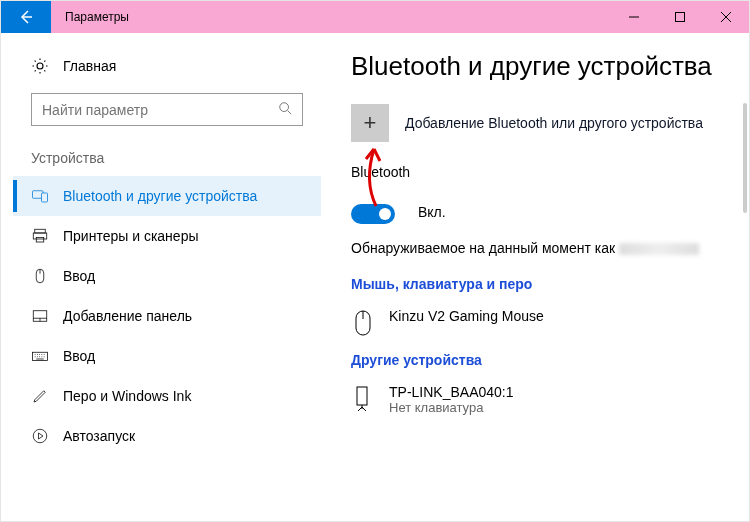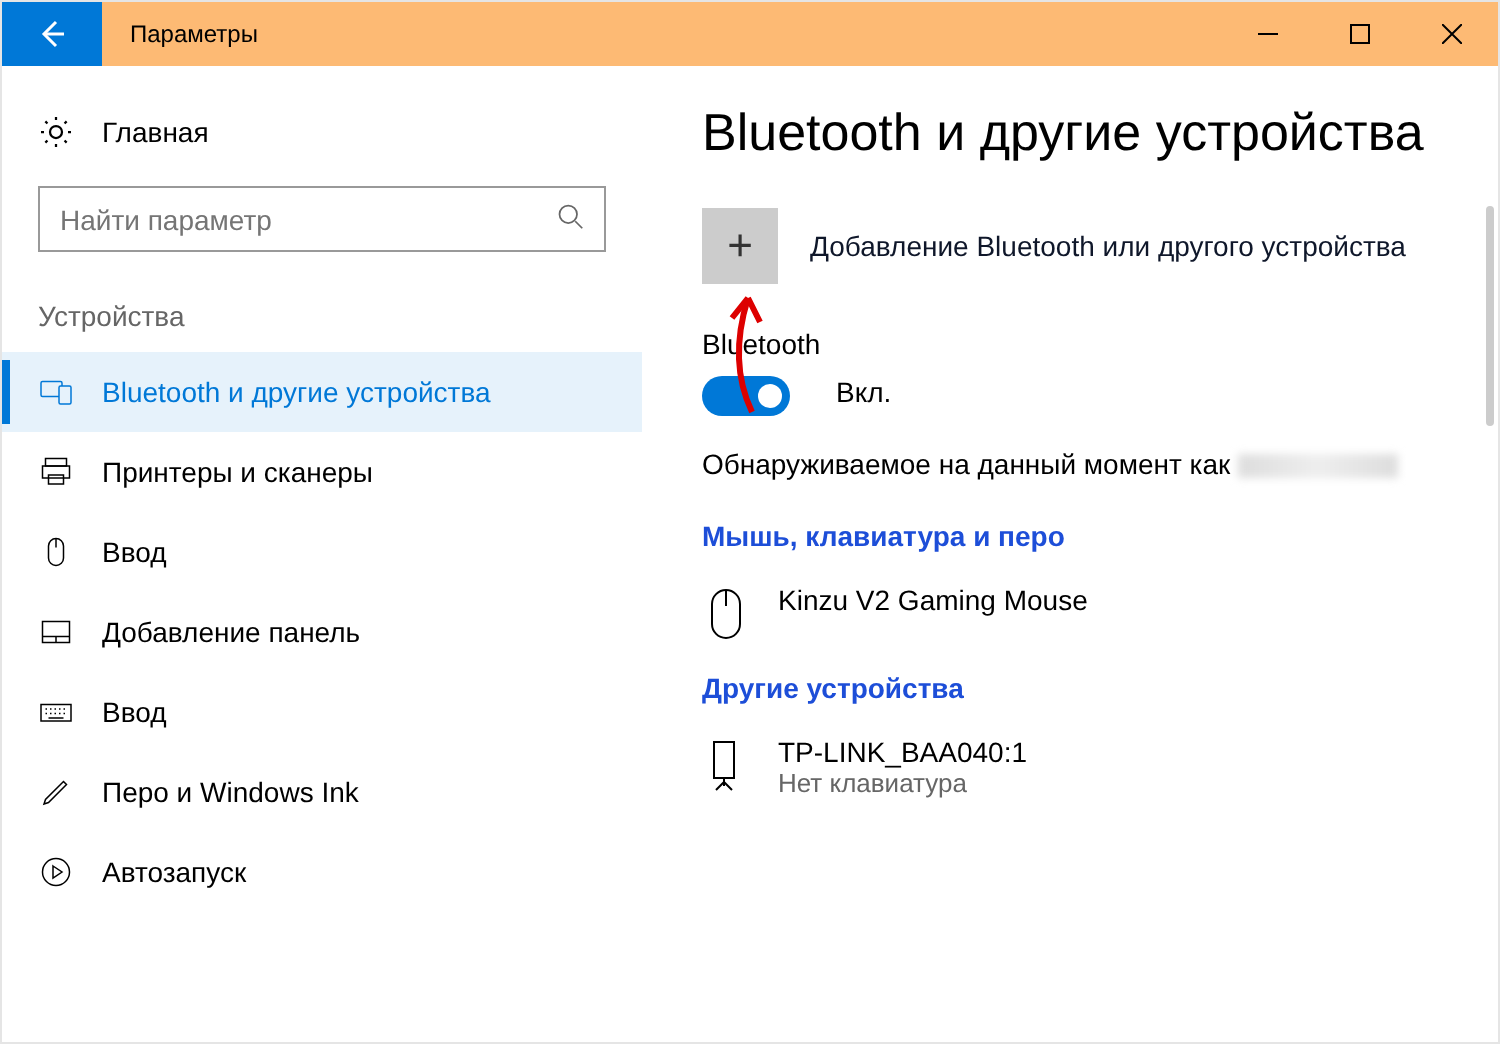--- a/index.html
+++ b/index.html
@@ -1,25 +1,25 @@
 <!DOCTYPE html>
 <html><head>
 <meta charset="utf-8">
 <style>
 * { box-sizing: border-box; margin: 0; padding: 0; font-family: "Segoe UI", Tahoma, sans-serif; }
 body { width: 750px; height: 522px; background: #fff; overflow: hidden; position: relative; border: 1px solid #e5e5e5; }
 
-.titlebar { height: 32px; display: flex; align-items: stretch; background: #fdba74; }
+.titlebar { height: 32px; display: flex; align-items: stretch; background: #f9a8d4; }
 .back-btn { width: 50px; background: #0078d7; color: #fff; display: flex; align-items: center; justify-content: center; font-size: 16px; }
 .title { flex: 0 0 auto; display: flex; align-items: center; padding-left: 14px; font-size: 12px; color: #000; }
 .titlebar-spacer { flex: 1; }
 .win-btn { width: 46px; display: flex; align-items: center; justify-content: center; font-size: 12px; color: #000; }
 
 .content { display: flex; height: calc(522px - 32px); }
-.sidebar { width: 320px; padding: 18px 0 0 0; }
+.sidebar { width: 320px; padding: 18px 0 0 12px; }
 .home-row { display: flex; align-items: center; padding: 6px 18px 10px 18px; gap: 14px; }
 .home-row svg { flex-shrink: 0; }
 .home-label { font-size: 14px; color: #000; }
 
 .search { margin: 8px 18px 18px 18px; border: 1px solid #999; height: 33px; display: flex; align-items: center; padding: 0 10px; }
 .search input { border: none; outline: none; flex: 1; font-size: 14px; background: transparent; color: #666; }
 .search-icon { color: #666; font-size: 14px; }
 
 .category { padding: 6px 18px; font-size: 14px; color: #666; }
 .nav { margin-top: 4px; }
@@ -29,21 +29,21 @@
 .nav-item svg { flex-shrink: 0; }
 
 .main { flex: 1; padding: 18px 22px 0 30px; position: relative; }
 .scrollbar { position: absolute; right: 2px; top: 70px; width: 4px; height: 110px; background: #ccc; border-radius: 2px; }
 .h1 { font-size: 26px; font-weight: 400; color: #000; margin-bottom: 22px; }
 .add-row { display: flex; align-items: center; gap: 16px; margin-bottom: 22px; }
 .add-btn { width: 38px; height: 38px; background: #ccc; display: flex; align-items: center; justify-content: center; font-size: 22px; color: #333; }
 .add-label { font-size: 14px; color: #0f172a; }
 
 .bt-section { margin-bottom: 16px; }
-.bt-label { font-size: 14px; margin-bottom: 8px; color: #000; }
+.bt-label { font-size: 14px; margin-bottom: 24px; color: #000; }
 .toggle-row { display: flex; align-items: flex-start; gap: 23px; }
 .toggle { width: 44px; height: 20px; border-radius: 10px; background: #0078d7; position: relative; }
 .toggle::after { content: ""; position: absolute; width: 12px; height: 12px; border-radius: 50%; background: #fff; top: 4px; right: 4px; }
 .toggle-label { font-size: 14px; }
 .discover { font-size: 14px; margin: 14px 0 20px 0; color: #000; }
 .blurred { display: inline-block; width: 80px; height: 12px; background: linear-gradient(90deg,#ddd,#eee,#ddd); filter: blur(2px); vertical-align: middle; }
 
 .h2 { font-size: 14px; font-weight: 600; margin-bottom: 10px; color: #1d4ed8; }
 .dev-row { display: flex; align-items: flex-start; gap: 14px; padding: 6px 0 16px 0; }
 .dev-icon { width: 24px; display: flex; justify-content: center; padding-top: 2px; }

